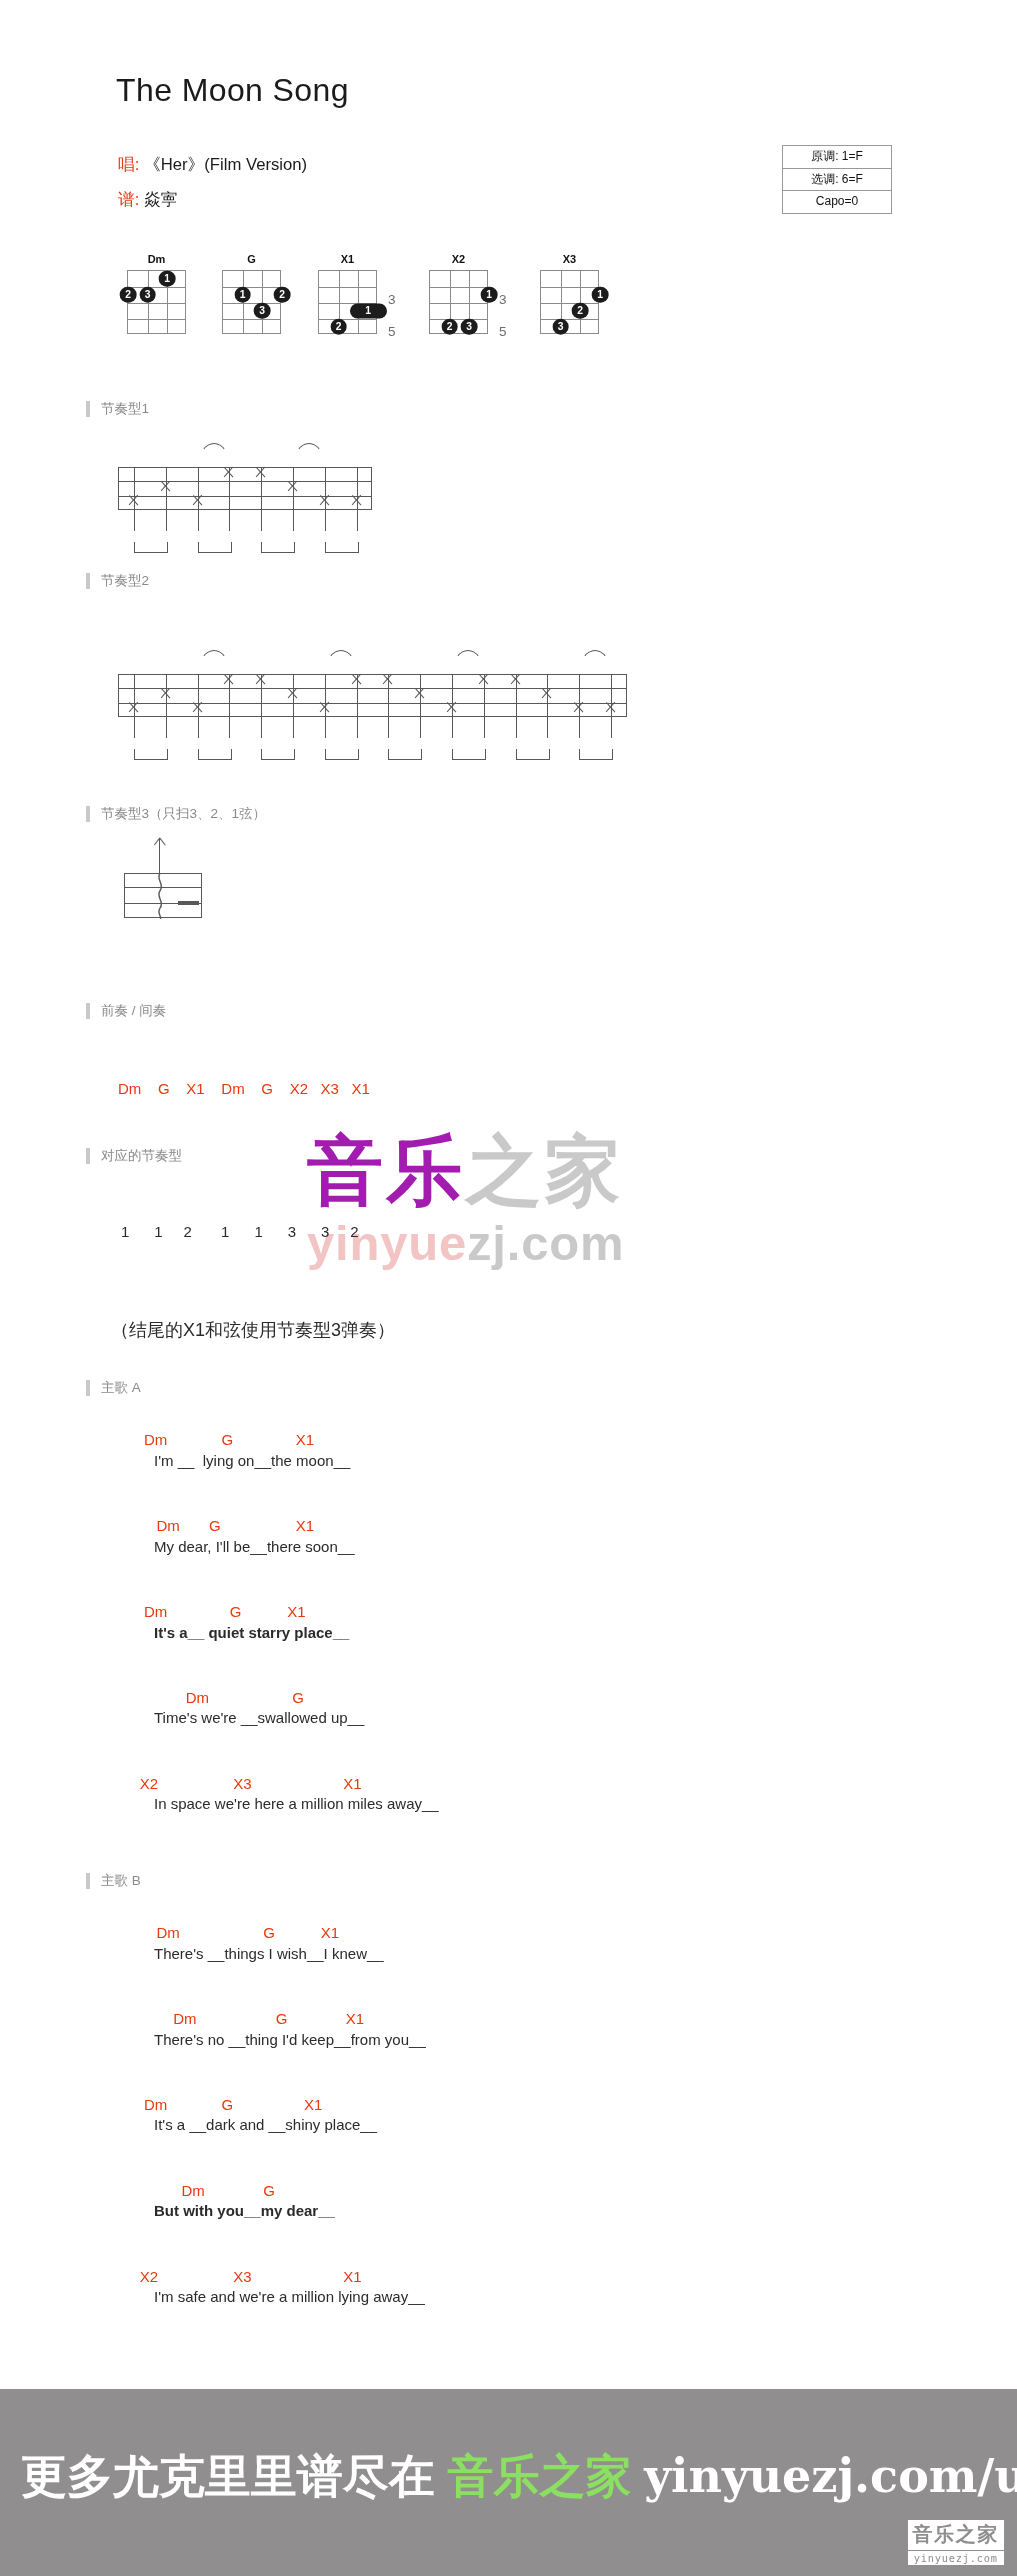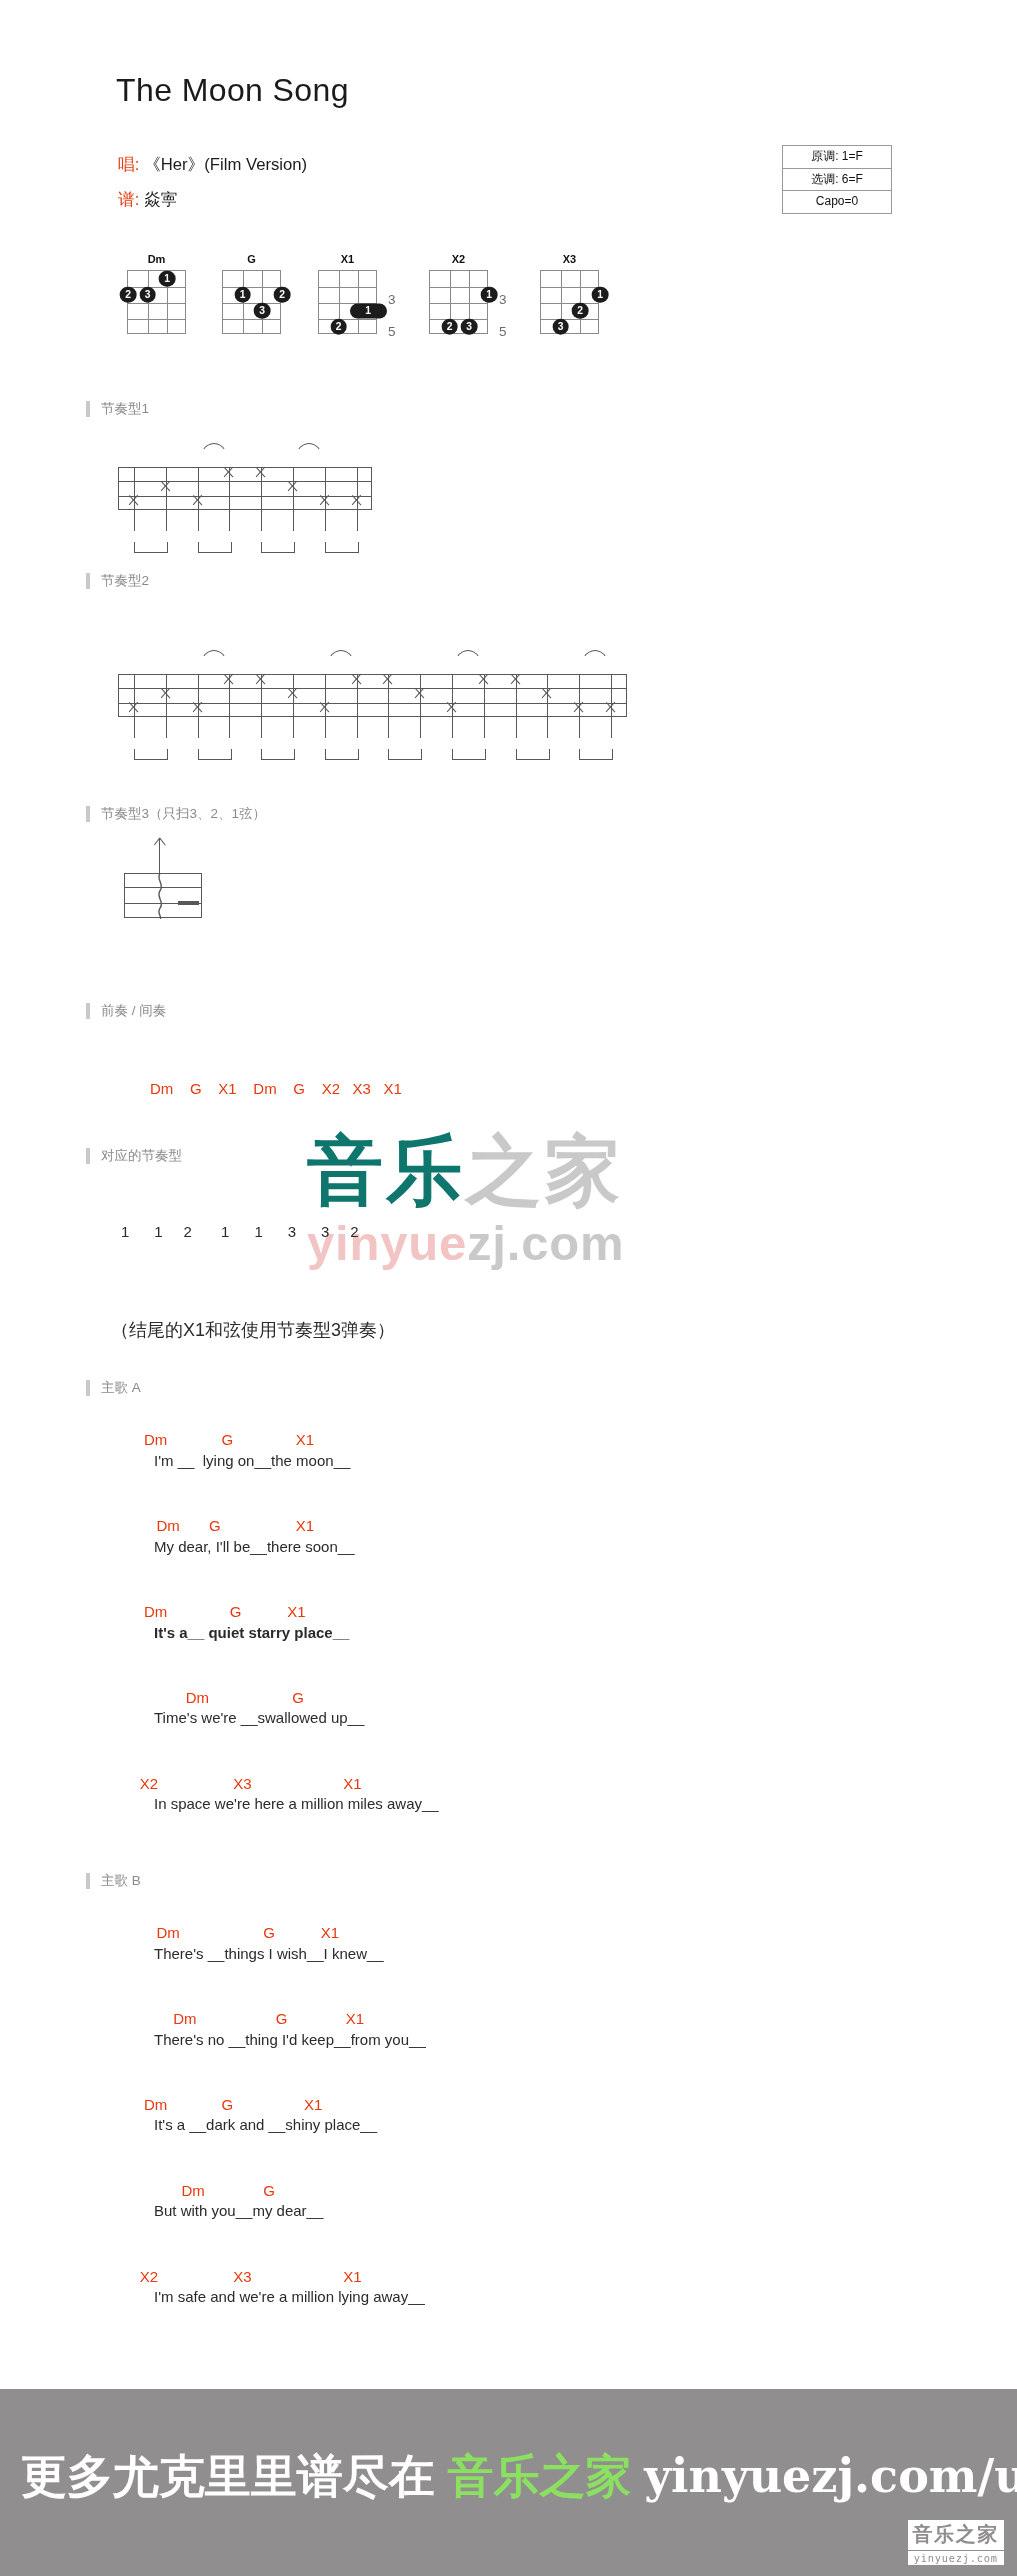--- a/index.html
+++ b/index.html
@@ -14,21 +14,21 @@
 
   
   .watermark {
     position:absolute; left:307px; top:1133px;
     width:413px; height:183px; pointer-events:none; z-index:0;
   }
   .wm-cn {
     font-size:76px; font-weight:bold; letter-spacing:3.2px;
     line-height:1; white-space:nowrap;
   }
-  .wm-cn .g { color:#0f766e; }
+  .wm-cn .g { color:#a21caf; }
   .wm-cn .k { color:#c9c9c9; }
   .wm-en {
     font-size:49px; font-weight:bold; letter-spacing:0.8px;
     margin-top:6.4px; white-space:nowrap;
   }
   .wm-en .p { color:#f2c4c4; }
   .wm-en .k { color:#c9c9c9; }
 
   
   .title {
@@ -375,21 +375,21 @@
     <div class="arrow-up" style="left:35px; top:-25.4px; height:35px;"></div>
     <div class="r3-box" style="left:0px; top:9.5px; width:78px; height:45px;"></div>
     <div class="r3-h" style="left:0px; top:24px; width:78px;"></div>
     <div class="r3-h" style="left:0px; top:40px; width:78px;"></div>
     <svg class="squig" style="left:29px; top:9.5px; width:14.3px; height:46px;" viewBox="0 0 18 58">
       <path d="M9 0 C3 8, 15 14, 9 22 C3 30, 15 36, 9 44 C4 51, 12 55, 9 58" fill="none" stroke="#585858" stroke-width="1.8"></path>
     </svg>
     <div class="dash" style="left:54px; top:38px; width:20.7px;"></div>
   </div>
 
-  <div class="chordline" style="left:118px; top:1080px;margin-left:32px;">Dm    G    X1    Dm    G    X2   X3   X1</div>
+  <div class="chordline" style="left:118px; top:1080px;">Dm    G    X1    Dm    G    X2   X3   X1</div>
   <div class="plainline" style="left:121px; top:1223px;">1      1     2       1      1      3      3     2</div>
   <div class="note-par" style="left:111px; top:1318px;">（结尾的X1和弦使用节奏型3弹奏）</div>
 
   <div id="verse-a-host">
       <div class="chordline" style="left: 119px; top: 1431px;">      Dm             G               X1</div>
       <div class="lyricline" style="left: 119px; top: 1452px;">I'm __  lying on__the moon__</div>
       <div class="chordline" style="left: 119px; top: 1517px;">         Dm       G                  X1</div>
       <div class="lyricline" style="left: 119px; top: 1538px;">My dear, I'll be__there soon__</div>
       <div class="chordline" style="left: 119px; top: 1603px;">      Dm               G           X1</div>
       <div class="lyricline" style="left: 119px; top: 1624px; font-weight: bold;">It's a__ quiet starry place__</div>
@@ -400,21 +400,21 @@
     </div>
 
   <div id="verse-b-host">
       <div class="chordline" style="left: 119px; top: 1924px;">         Dm                    G           X1</div>
       <div class="lyricline" style="left: 119px; top: 1945px;">There's __things I wish__I knew__</div>
       <div class="chordline" style="left: 119px; top: 2010px;">             Dm                   G              X1</div>
       <div class="lyricline" style="left: 119px; top: 2031px;">There's no __thing I'd keep__from you__</div>
       <div class="chordline" style="left: 119px; top: 2096px;">      Dm             G                 X1</div>
       <div class="lyricline" style="left: 119px; top: 2116px;">It's a __dark and __shiny place__</div>
       <div class="chordline" style="left: 119px; top: 2182px;">               Dm              G</div>
-      <div class="lyricline" style="left: 119px; top: 2202px;">But with you__my dear__</div>
+      <div class="lyricline" style="left: 119px; top: 2202px; font-weight: bold;">But with you__my dear__</div>
       <div class="chordline" style="left: 119px; top: 2268px;">     X2                  X3                      X1</div>
       <div class="lyricline" style="left: 119px; top: 2288px;">I'm safe and we're a million lying away__</div>
     </div>
 
   <div class="footer">
     <div class="footer-inner"><span class="f-white">更多尤克里里谱尽在</span> <span class="f-green">音乐之家</span> <span class="f-url">yinyuezj.com/ukulele</span></div>
     <div class="footer-logo">
       <span class="fl-cn">音乐之家</span>
       <span class="fl-en">yinyuezj.com</span>
     </div>

